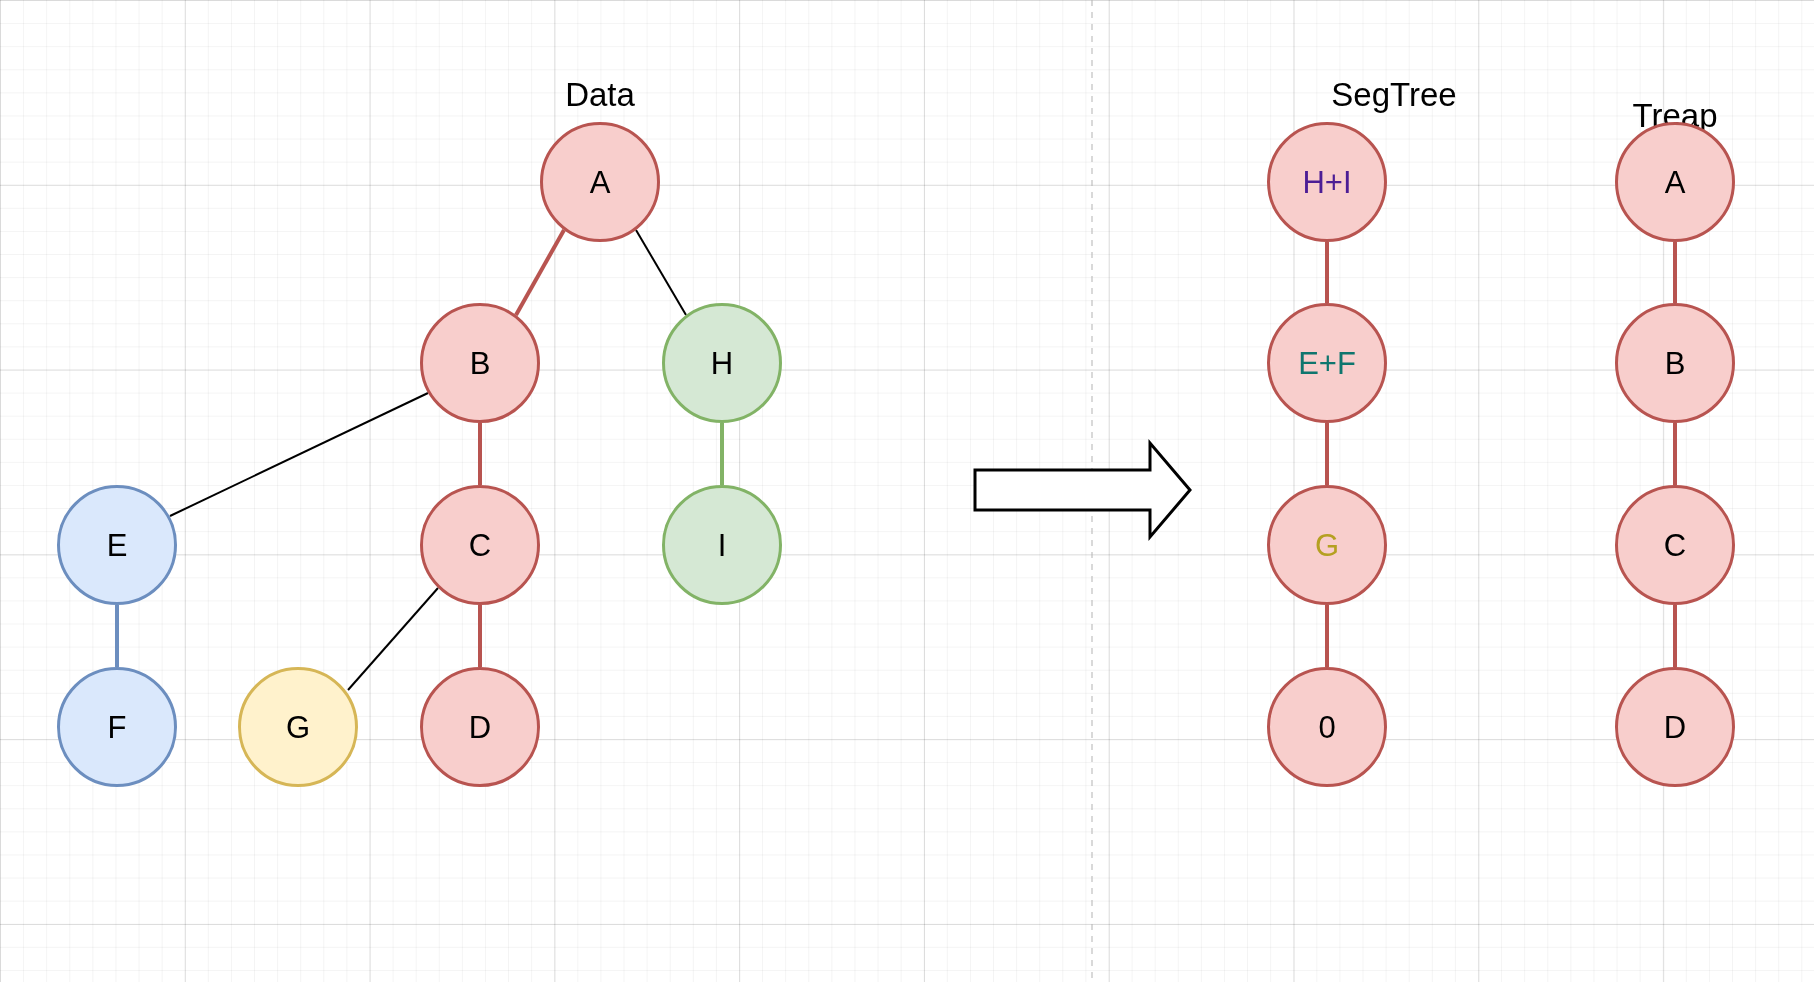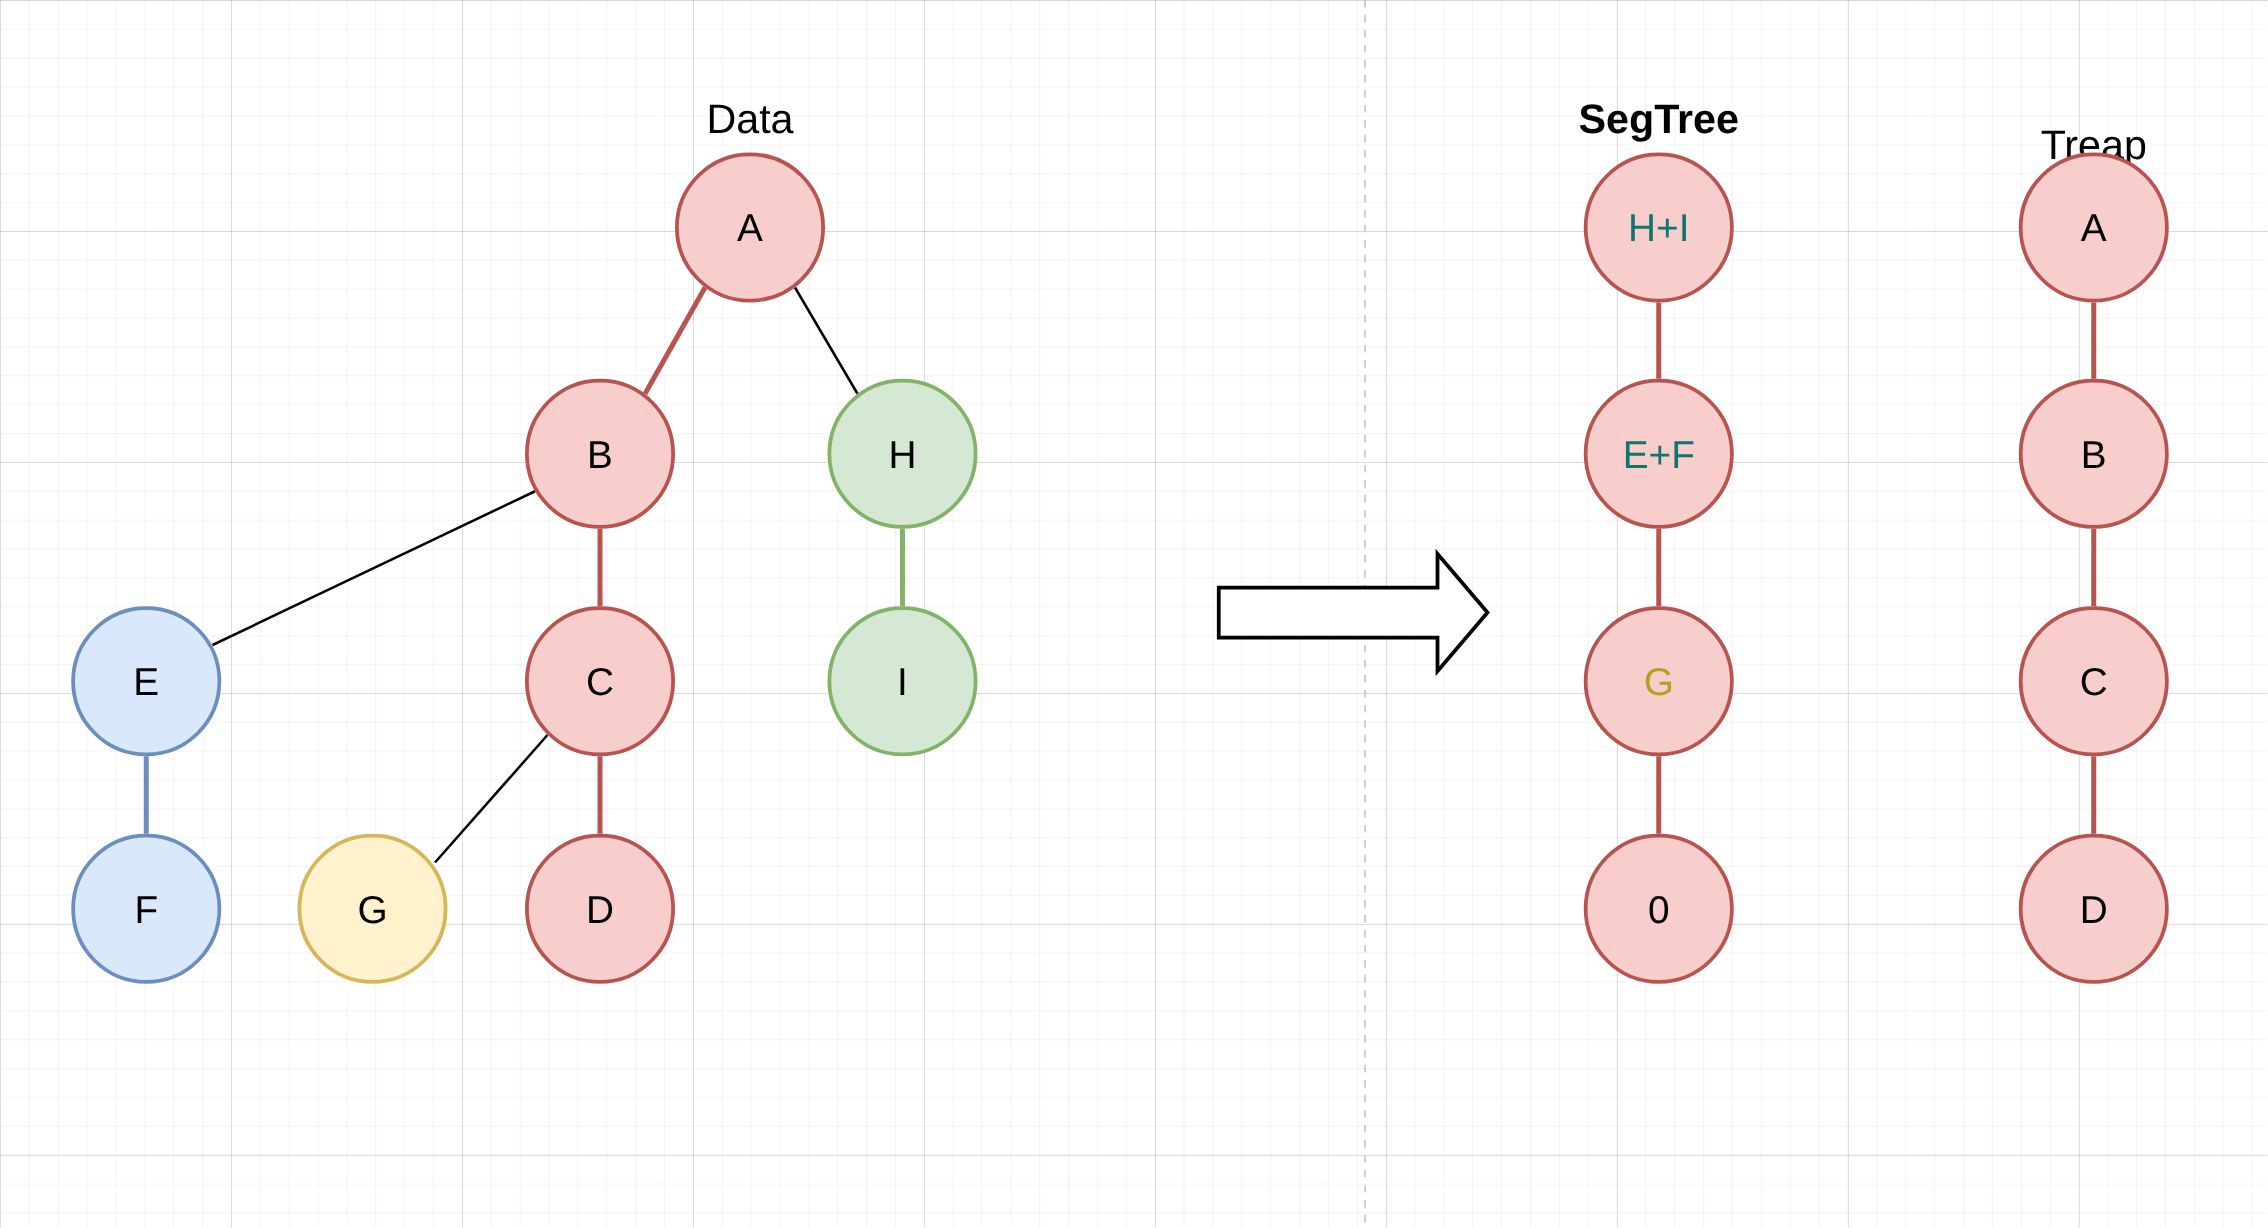--- a/index.html
+++ b/index.html
@@ -81,21 +81,21 @@
         <line x1="1675" y1="423" x2="1675" y2="485" stroke="#b85450" stroke-width="4" stroke-linecap="butt"></line>
         <line x1="1675" y1="605" x2="1675" y2="667" stroke="#b85450" stroke-width="4" stroke-linecap="butt"></line>
       </g>
     <g id="arrow-group">
         <polygon points="975,470 1150,470 1150,443 1190,490 1150,537 1150,510 975,510" fill="#ffffff" stroke="#000000" stroke-width="3" stroke-linejoin="miter"></polygon>
       </g>
   </svg>
 
   <div id="titles-host">
       <div class="grp-title" style="left: 600px; top: 95px;">Data</div>
-      <div class="grp-title" style="left: 1327px; top: 95px; font-weight: bold;">SegTree</div>
+      <div class="grp-title" style="left: 1394px; top: 95px;">SegTree</div>
       <div class="grp-title" style="left: 1675px; top: 95px; margin-top: 21px;">Treap</div>
     </div>
   <div id="nodes-host">
       <div class="node" style="left: 600px; top: 182px; width: 120px; height: 120px; background: rgb(248, 206, 204); border: 3px solid rgb(184, 84, 80); color: rgb(0, 0, 0);">
         <span>A</span>
       </div>
       <div class="node" style="left: 480px; top: 363px; width: 120px; height: 120px; background: rgb(248, 206, 204); border: 3px solid rgb(184, 84, 80); color: rgb(0, 0, 0);">
         <span>B</span>
       </div>
       <div class="node" style="left: 722px; top: 363px; width: 120px; height: 120px; background: rgb(213, 232, 212); border: 3px solid rgb(130, 179, 102); color: rgb(0, 0, 0);">
@@ -112,21 +112,21 @@
       </div>
       <div class="node" style="left: 117px; top: 727px; width: 120px; height: 120px; background: rgb(218, 232, 252); border: 3px solid rgb(108, 142, 191); color: rgb(0, 0, 0);">
         <span>F</span>
       </div>
       <div class="node" style="left: 298px; top: 727px; width: 120px; height: 120px; background: rgb(255, 242, 204); border: 3px solid rgb(214, 182, 86); color: rgb(0, 0, 0);">
         <span>G</span>
       </div>
       <div class="node" style="left: 480px; top: 727px; width: 120px; height: 120px; background: rgb(248, 206, 204); border: 3px solid rgb(184, 84, 80); color: rgb(0, 0, 0);">
         <span>D</span>
       </div>
-      <div class="node" style="left: 1327px; top: 182px; width: 120px; height: 120px; background: rgb(248, 206, 204); border: 3px solid rgb(184, 84, 80); color: #0f766e;">
+      <div class="node" style="left: 1327px; top: 182px; width: 120px; height: 120px; background: rgb(248, 206, 204); border: 3px solid rgb(184, 84, 80); color: #4c1d95;">
         <span>H+I</span>
       </div>
       <div class="node" style="left: 1327px; top: 363px; width: 120px; height: 120px; background: rgb(248, 206, 204); border: 3px solid rgb(184, 84, 80); color: #0f766e;">
         <span>E+F</span>
       </div>
       <div class="node" style="left: 1327px; top: 545px; width: 120px; height: 120px; background: rgb(248, 206, 204); border: 3px solid rgb(184, 84, 80); color: rgb(181, 160, 33);">
         <span>G</span>
       </div>
       <div class="node" style="left: 1327px; top: 727px; width: 120px; height: 120px; background: rgb(248, 206, 204); border: 3px solid rgb(184, 84, 80); color: rgb(0, 0, 0);">
         <span>0</span>

